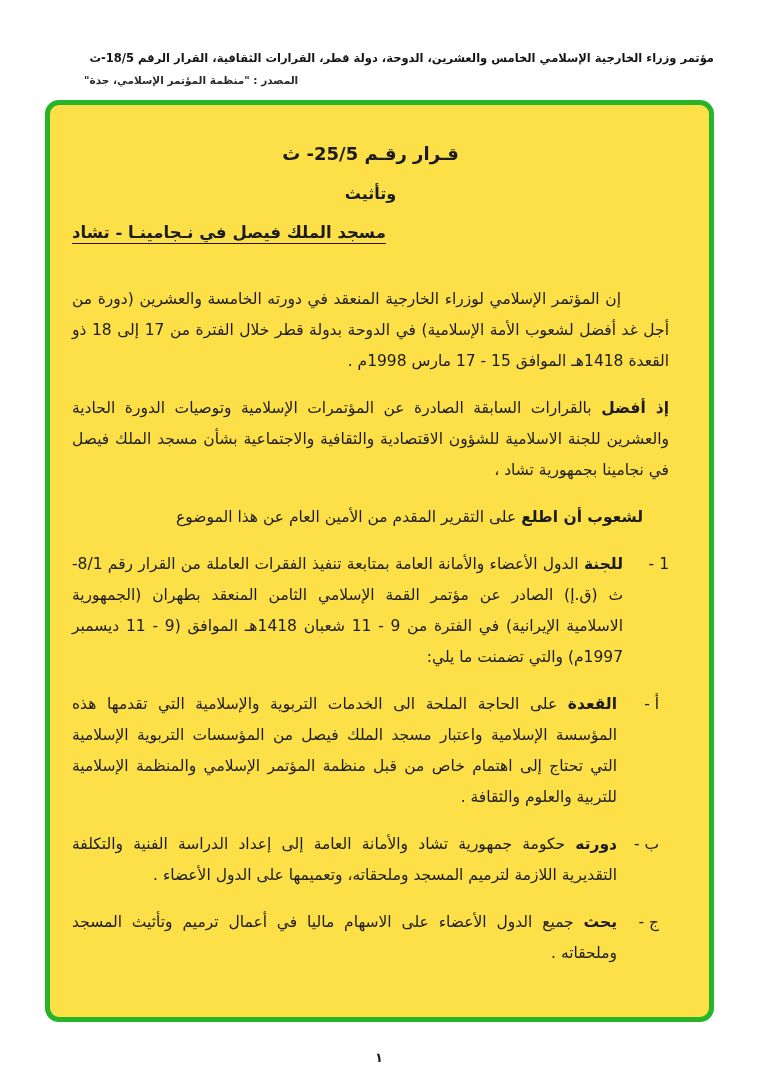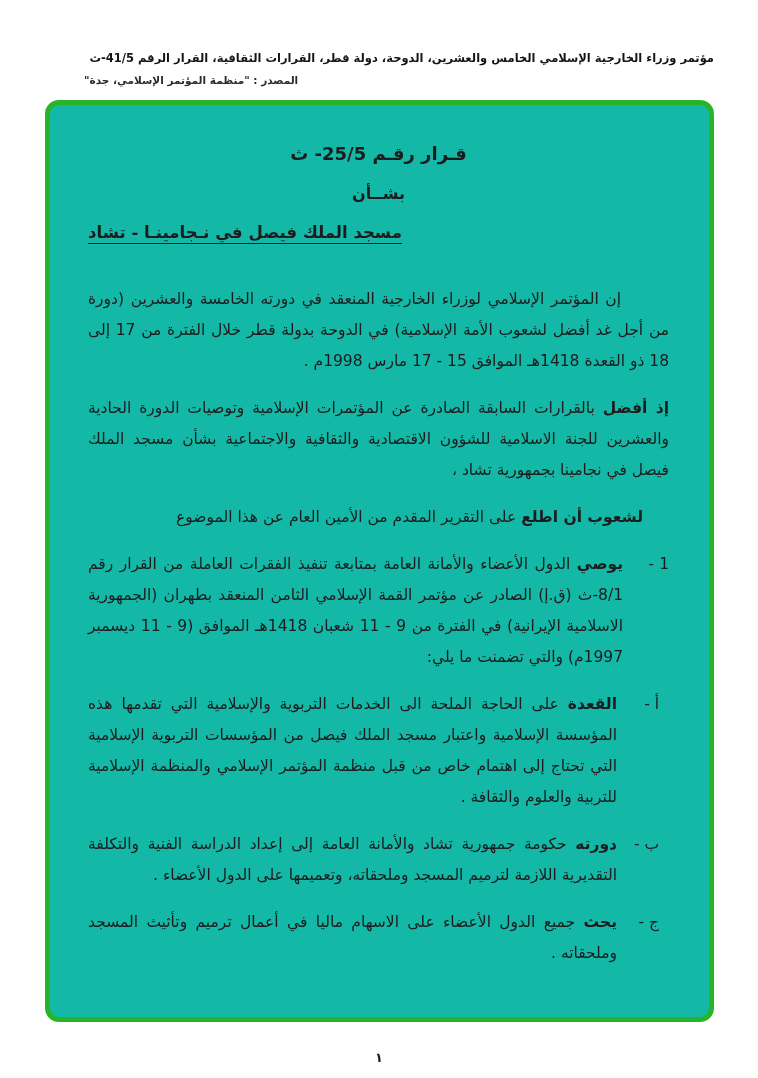--- a/index.html
+++ b/index.html
@@ -24,23 +24,23 @@
     direction: rtl;
     font-size: 10.5px; font-weight: bold;
     color: #2a2a2c;
   }
 
   .resolution-box {
     position: absolute; top: 100px; left: 45px;
     width: 669px; height: 922px;
     border: 5px solid #28b428;
     border-radius: 14px;
-    padding: 38px 40px 0 38px;
+    padding: 38px 40px 0 22px;
     direction: rtl;
-    background: #14b8a6;
+    background: #fde047;
   }
 
   .doc-title   { text-align: center; font-weight: bold; font-size: 18px;   margin-bottom: 20px; letter-spacing: .5px; }
   .doc-subtitle{ text-align: center; font-weight: bold; font-size: 16px;   margin-bottom: 20px; }
   .doc-subject { text-align: left; font-weight: bold; font-size: 16.5px;
                  text-decoration: underline; text-underline-offset: 5px; margin-bottom: 42px; }
 
   .para {
     font-size: 15.5px; line-height: 2.0;
     text-align: justify; text-align-last: right;
@@ -68,41 +68,41 @@
     position: absolute; top: 1050px; left: 0; width: 758px;
     text-align: center; font-size: 13px; font-weight: bold;
     direction: rtl;
   }
 </style>
 </head>
 <body>
 
 <div class="page">
 
-  <div class="header-citation">مؤتمر وزراء الخارجية الإسلامي الخامس والعشرين، الدوحة، دولة قطر، القرارات الثقافية، القرار الرقم 41/5-ث</div>
+  <div class="header-citation">مؤتمر وزراء الخارجية الإسلامي الخامس والعشرين، الدوحة، دولة قطر، القرارات الثقافية، القرار الرقم 18/5-ث</div>
 
   <div class="header-source">المصدر :  "منظمة المؤتمر الإسلامي، جدة"</div>
 
   <div class="resolution-box">
 
     <div class="doc-title">قـرار رقـم 25/5- ث</div>
 
-    <div class="doc-subtitle">بشــأن</div>
+    <div class="doc-subtitle">وتأثيث</div>
 
     <div class="doc-subject">مسجد الملك فيصل في نـجامينـا - تشاد</div>
 
     <p class="para indent">إن المؤتمر الإسلامي لوزراء الخارجية المنعقد في دورته الخامسة والعشرين (دورة من أجل غد أفضل لشعوب الأمة الإسلامية) في الدوحة بدولة قطر خلال الفترة من 17 إلى 18 ذو القعدة 1418هـ الموافق 15 - 17 مارس 1998م .</p>
 
     <p class="para"><span class="lead">إذ أفضل</span> <span>بالقرارات السابقة الصادرة عن المؤتمرات الإسلامية وتوصيات الدورة الحادية والعشرين للجنة الاسلامية للشؤون الاقتصادية والثقافية والاجتماعية بشأن مسجد الملك فيصل في نجامينا بجمهورية تشاد ،</span></p>
 
     <p class="para indent-sm"><span class="lead">لشعوب أن اطلع</span> <span>على التقرير المقدم من الأمين العام عن هذا الموضوع</span></p>
 
     <div class="item">
       <span class="marker">1 -</span>
-      <div class="item-body"><span class="lead">يوصي</span> <span>الدول الأعضاء والأمانة العامة بمتابعة تنفيذ الفقرات العاملة من القرار رقم 8/1-ث (ق.إ) الصادر عن مؤتمر القمة الإسلامي الثامن المنعقد بطهران (الجمهورية الاسلامية الإيرانية) في الفترة من 9 - 11 شعبان 1418هـ الموافق (9 - 11 ديسمبر 1997م) والتي تضمنت ما يلي:</span></div>
+      <div class="item-body"><span class="lead">للجنة</span> <span>الدول الأعضاء والأمانة العامة بمتابعة تنفيذ الفقرات العاملة من القرار رقم 8/1-ث (ق.إ) الصادر عن مؤتمر القمة الإسلامي الثامن المنعقد بطهران (الجمهورية الاسلامية الإيرانية) في الفترة من 9 - 11 شعبان 1418هـ الموافق (9 - 11 ديسمبر 1997م) والتي تضمنت ما يلي:</span></div>
     </div>
 
     <div class="item sub">
       <span class="marker">أ -</span>
       <div class="item-body"><span class="lead">القعدة</span> <span>على الحاجة الملحة الى الخدمات التربوية والإسلامية التي تقدمها هذه المؤسسة الإسلامية واعتبار مسجد الملك فيصل من المؤسسات التربوية الإسلامية التي تحتاج إلى اهتمام خاص من قبل منظمة المؤتمر الإسلامي والمنظمة الإسلامية للتربية والعلوم والثقافة .</span></div>
     </div>
 
     <div class="item sub">
       <span class="marker">ب -</span>
       <div class="item-body"><span class="lead">دورته</span> <span>حكومة جمهورية تشاد والأمانة العامة إلى إعداد الدراسة الفنية والتكلفة التقديرية اللازمة لترميم المسجد وملحقاته، وتعميمها على الدول الأعضاء .</span></div>

